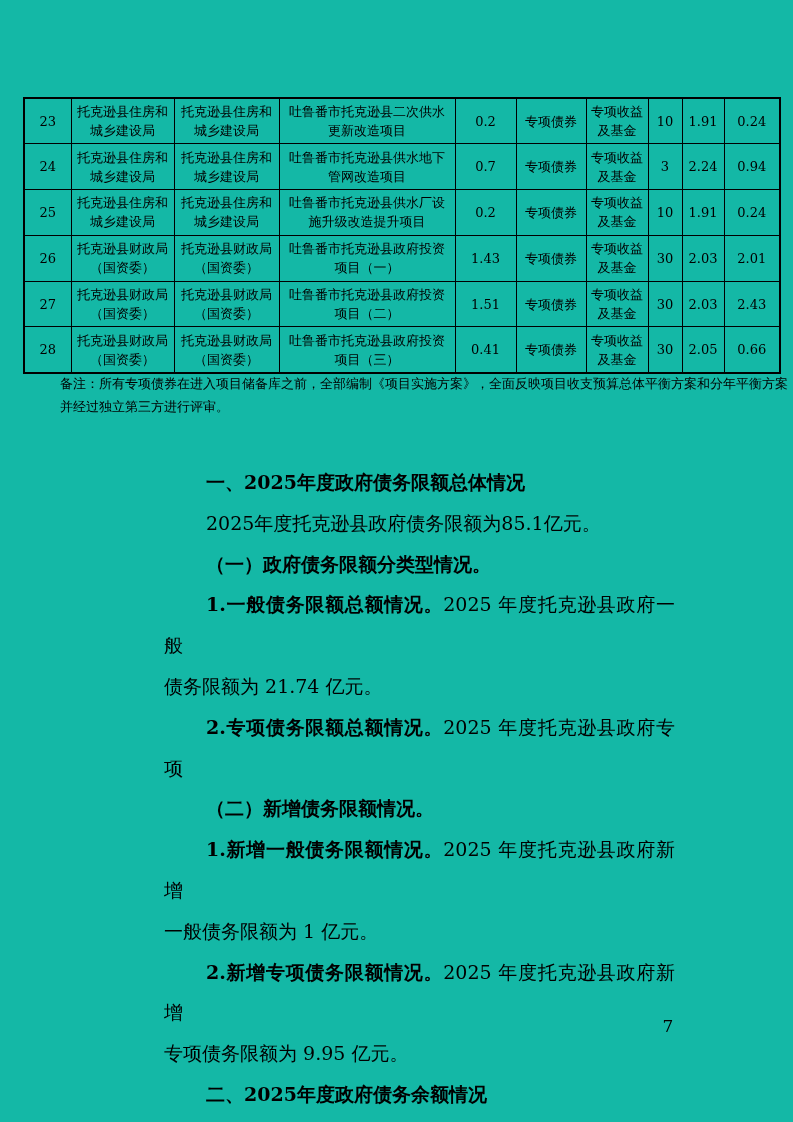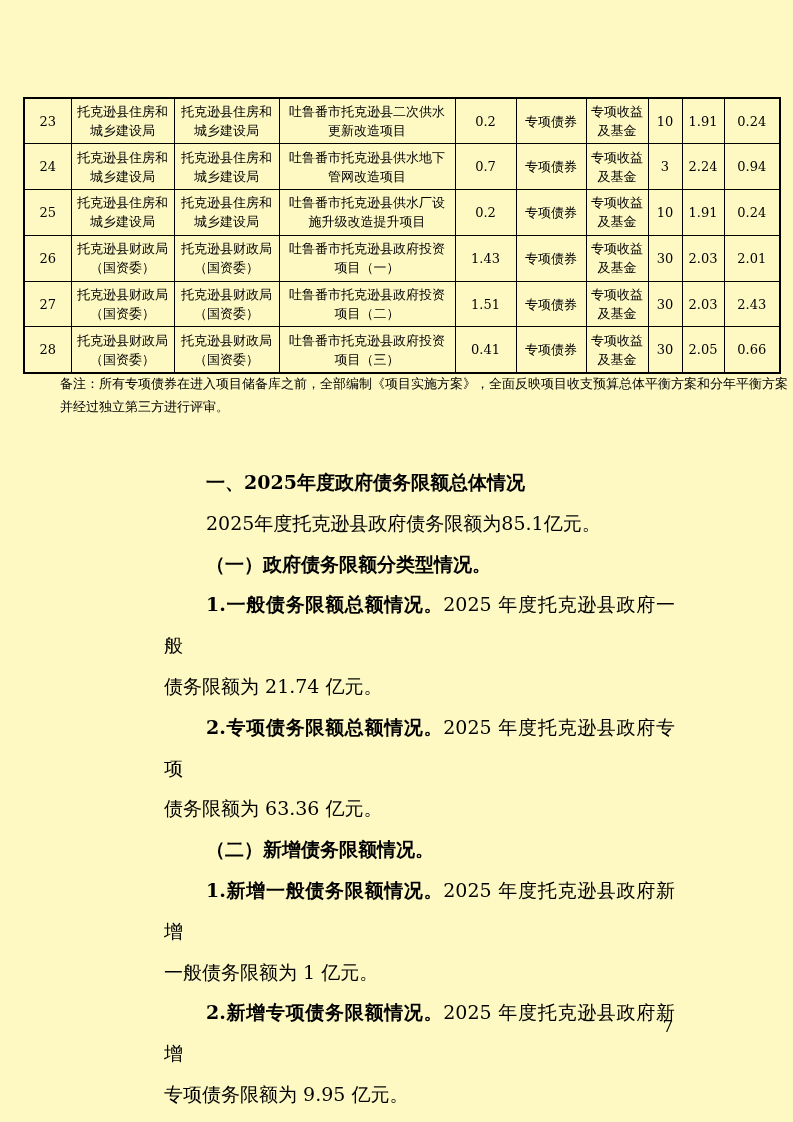--- a/index.html
+++ b/index.html
@@ -1,20 +1,20 @@
 <!DOCTYPE html>
 <html><head>
 <meta charset="utf-8">
 <style>
   html,body{margin:0;padding:0;background:#888;}
   .page{
     position:relative;
     width:793px;height:1122px;
     margin:0 auto;
-    background:#fef9c3;
+    background:#14b8a6;
     font-family:"DejaVu Serif","Liberation Serif",serif;
     color:#000;
     overflow:hidden;
   }
   
   .tbl-wrap{position:absolute;left:23px;top:97px;}
   table.debt{
     border-collapse:collapse;
     table-layout:fixed;
     width:756px;
@@ -156,21 +156,20 @@
 
   <div class="note">备注：所有专项债券在进入项目储备库之前，全部编制《项目实施方案》，全面反映项目收支预算总体平衡方案和分年平衡方案，并经过独立第三方进行评审。</div>
 
   <div class="content" id="content">
       <div class="line indent"><span class="b">一、2025年度政府债务限额总体情况</span></div>
       <div class="line indent"><span class="n">2025年度托克逊县政府债务限额为85.1亿元。</span></div>
       <div class="line indent"><span class="b">（一）政府债务限额分类型情况。</span></div>
       <div class="line indent fill"><span class="b">1.一般债务限额总额情况。</span><span class="n">2025 年度托克逊县政府一般</span></div>
       <div class="line"><span class="n">债务限额为 21.74 亿元。</span></div>
       <div class="line indent fill"><span class="b">2.专项债务限额总额情况。</span><span class="n">2025 年度托克逊县政府专项</span></div>
-      <div class="line"><span class="n">债务限额为 63.36 亿元。</span></div>
       <div class="line indent"><span class="b">（二）新增债务限额情况。</span></div>
       <div class="line indent fill"><span class="b">1.新增一般债务限额情况。</span><span class="n">2025 年度托克逊县政府新增</span></div>
       <div class="line"><span class="n">一般债务限额为 1 亿元。</span></div>
       <div class="line indent fill"><span class="b">2.新增专项债务限额情况。</span><span class="n">2025 年度托克逊县政府新增</span></div>
       <div class="line"><span class="n">专项债务限额为 9.95 亿元。</span></div>
       <div class="line indent"><span class="b">二、2025年度政府债务余额情况</span></div>
     </div>
 
   <div class="pagenum">7</div>
 

